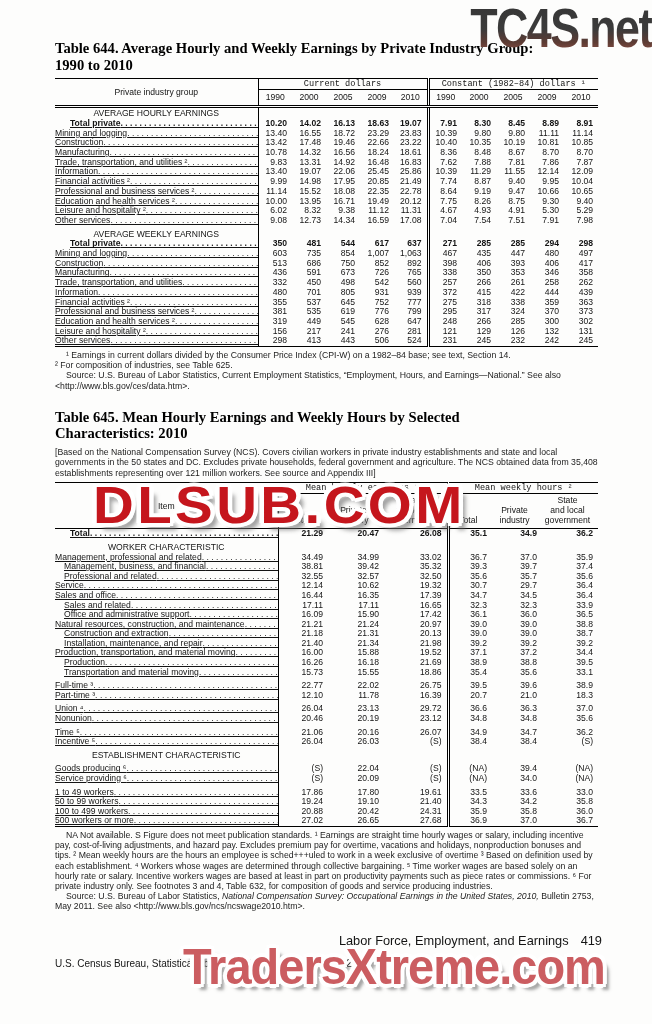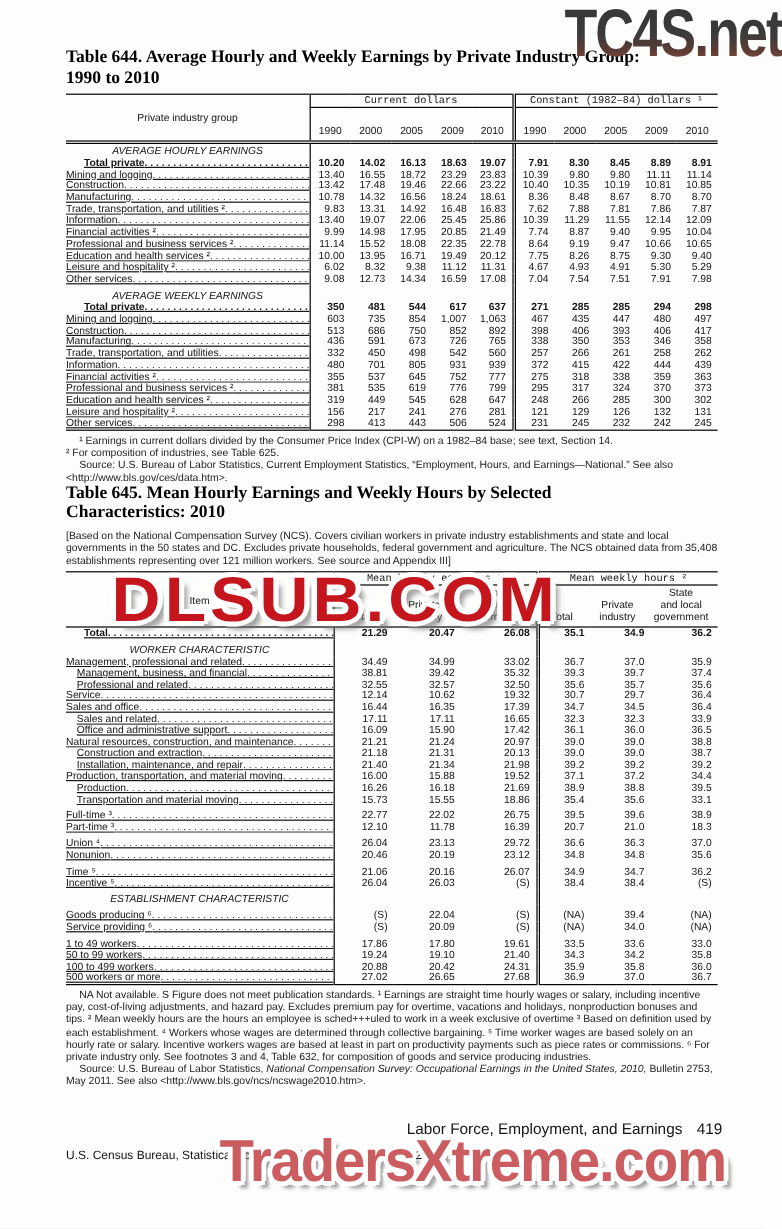--- a/index.html
+++ b/index.html
@@ -8,53 +8,53 @@
     background:#fdfdfc; overflow:hidden;
     font-family:"Liberation Sans", sans-serif; color:#141414;
   }
   .content { position:absolute; left:55px; top:40px; width:543px; }
 
   
   .title {
     font-family:"Liberation Serif", serif; font-weight:bold;
     font-size:14.6px; line-height:16.6px; margin:0 0 5px 0; color:#000;
   }
-  .t645-block { margin-top:0; }
+  .t645-block { margin-top:18px; }
 
   
   .headnote { font-size:8.7px; line-height:10.3px; margin:0 0 4px 0; color:#1c1c1c; }
 
   
   table.t { border-collapse:collapse; table-layout:fixed; width:543px;
             border-top:1px solid #000; border-bottom:1px solid #000; }
   .t th { font-weight:normal; }
   .t th, .t td { font-size:8.6px; padding:0; }
   .grp { border-bottom:1px solid #000; text-align:center; padding:3px 0 2px;font-family:Liberation Mono, monospace; }
-  .t644 .yr { text-align:center; padding:14px 0 3px; }
+  .t644 .yr { text-align:center; padding:2px 0 3px; }
   .t644 thead tr:last-child th, .t644 .lblhead { border-bottom:3px double #000; }
   .t645 thead tr:last-child th, .t645 .itemhead { border-bottom:1px solid #000; }
   .lblhead, .itemhead { text-align:center; vertical-align:middle; }
   .t645 .sub { vertical-align:bottom; text-align:center; white-space:pre-line;
                line-height:9.8px; padding:2px 5px 3px 0; }
   .vfirst { border-left:1px solid #000; }
   .vmid   { border-left:3px double #000; }
 
   .t tbody td { line-height:9.7px; vertical-align:bottom; }
   .t645 tbody td { line-height:9.6px; }
   td.num { text-align:right; padding-right:5px; white-space:nowrap; }
   td.lbl { overflow:hidden; }
   td.lbl .cellflex { display:flex; align-items:baseline; overflow:hidden;text-decoration:underline; }
   .txt { white-space:nowrap; }
   .ind .txt { padding-left:9px; }
   .ind2 .txt { padding-left:15px; }
   .dots { flex:1; overflow:hidden; white-space:nowrap; color:#2a2a2a; }
   .dots::after { content:" . . . . . . . . . . . . . . . . . . . . . . . . . . . . . . . . . . . . . . . . . . . . . . . . . . . . . . . . . ."; }
   tr.bold td { font-weight:bold; }
   tr.gap td { padding-top:4px; }
-  td.sechdr { text-align:center; padding-top:1px;font-style:italic; }
+  td.sechdr { text-align:center; padding-top:1px; }
 
   
   .fnotes { margin:3px 0 0 0; }
   .fn { font-size:8.7px; line-height:10.2px; margin:0; color:#1c1c1c; }
   .fn.indent { text-indent:11px; }
   .fn645 { font-size:8.7px; line-height:10.2px; margin:0; text-indent:11px; color:#1c1c1c; }
 
   
   .footer-right { position:absolute; right:50px; top:933px; font-size:12.8px; color:#151515; }
   .footer-right .pagenum { margin-left:12px; }

